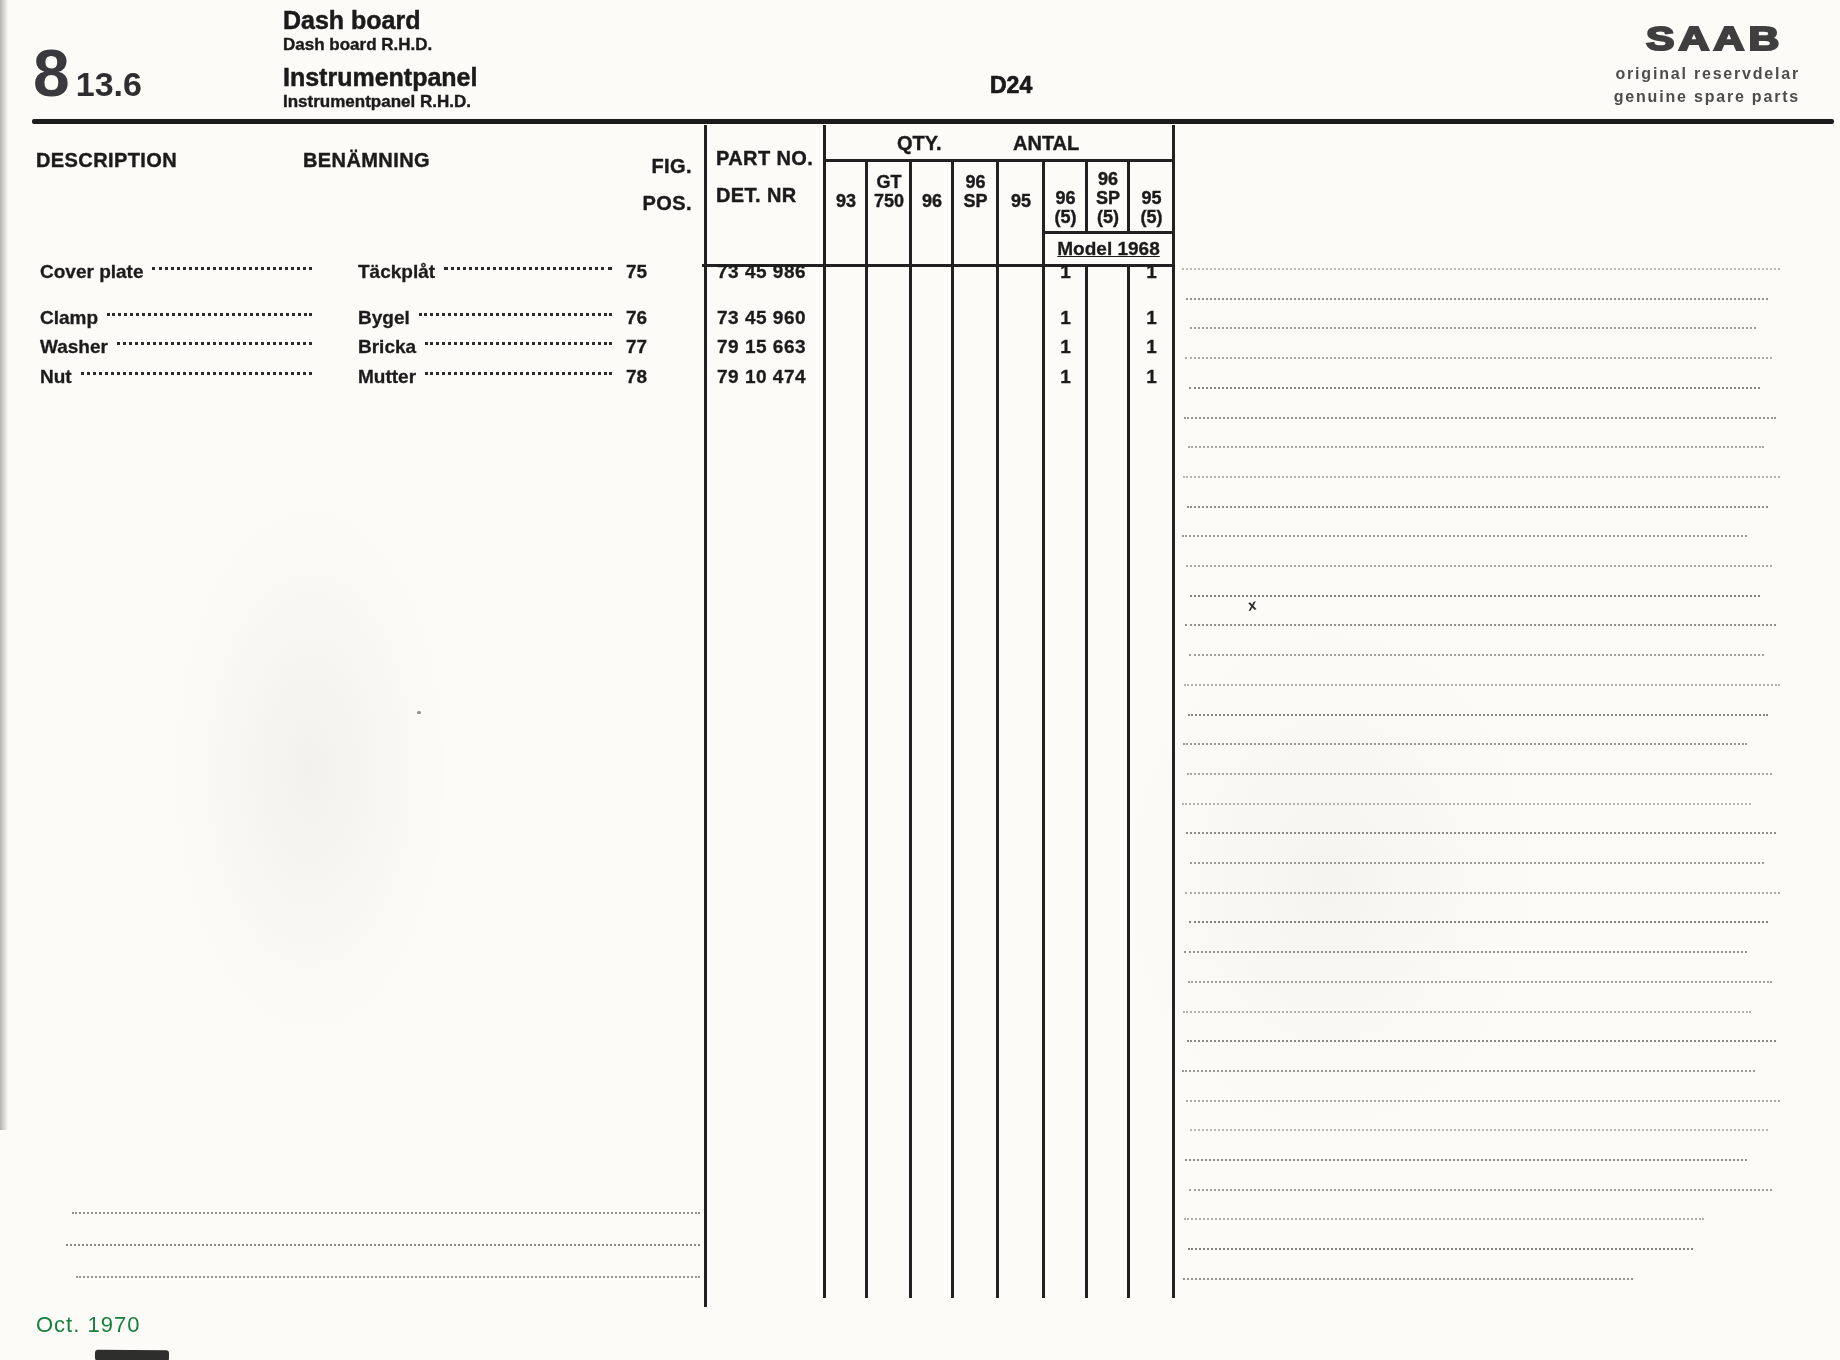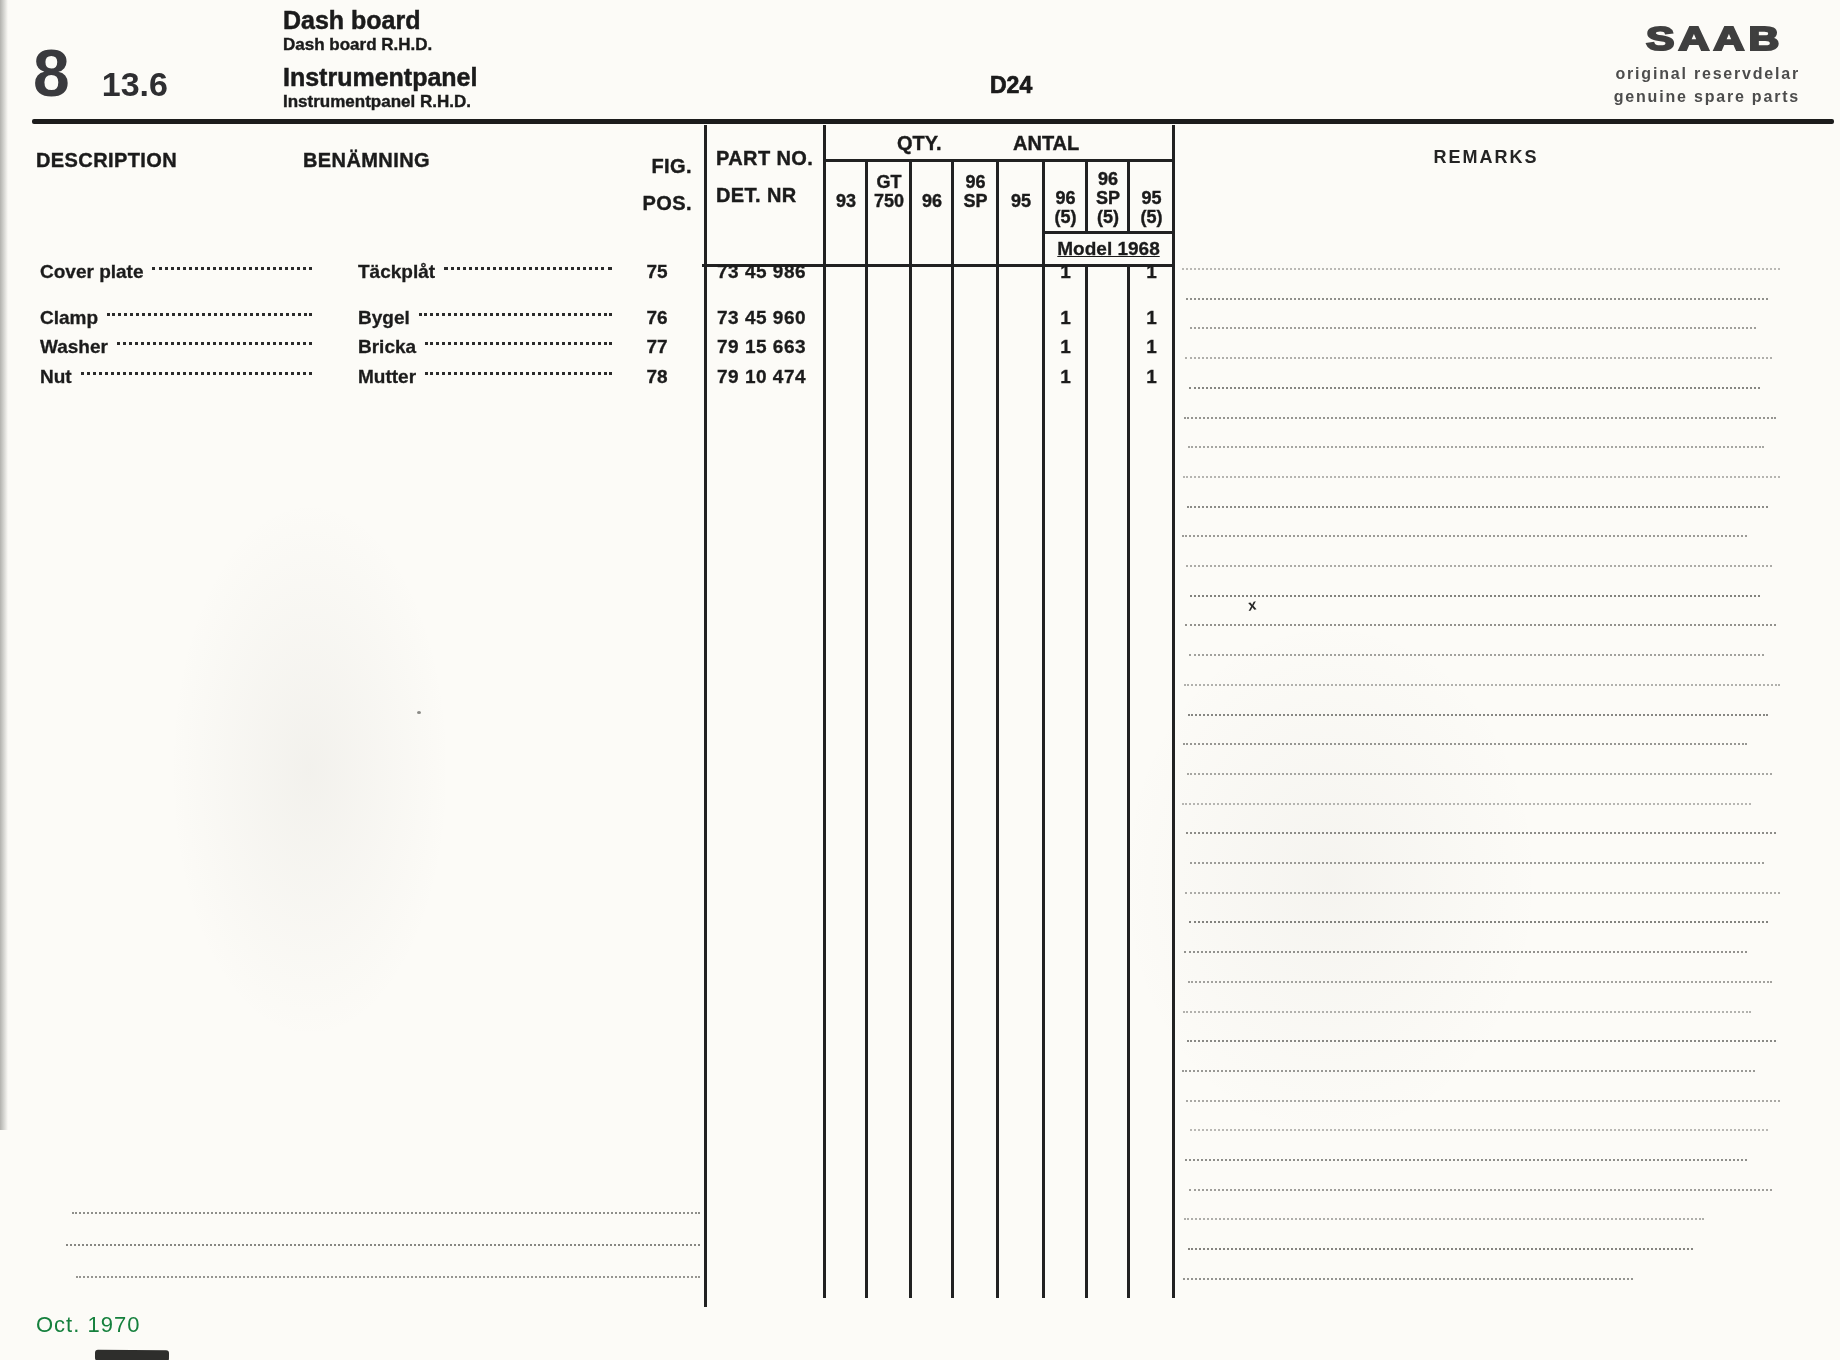--- a/index.html
+++ b/index.html
@@ -15,21 +15,21 @@
   .blob.b2{left:1120px;top:620px;width:420px;height:520px;
     background:radial-gradient(closest-side,rgba(118,112,100,.05),rgba(118,112,100,0));}
   .smudge{position:absolute;left:95px;top:1350px;width:74px;height:11px;background:#2e2e2c;
     border-radius:3px;transform:rotate(.6deg);}
   .speck{position:absolute;left:417px;top:711px;width:4px;height:3px;background:#8a8a86;border-radius:50%;}
   .stray-mark{position:absolute;left:1248px;top:596px;font-size:15px;font-weight:700;
     transform:rotate(-12deg) skewX(-8deg);color:#262626;}
   
   .section{position:absolute;left:33px;top:40px;display:flex;align-items:baseline;color:#3a3a3e;}
   .section .num{font-size:66px;font-weight:700;line-height:1;letter-spacing:0;}
-  .section .code{font-size:34px;font-weight:700;margin-left:32px;color:#2e2e31;text-align:right;}
+  .section .code{font-size:34px;font-weight:700;margin-left:6px;color:#2e2e31;text-align:right;}
   .titles{position:absolute;left:283px;top:6px;}
   .titles .t1{font-size:25px;font-weight:700;line-height:28px;-webkit-text-stroke:.5px #1b1b1b;}
   .titles .t2{font-size:17px;font-weight:700;line-height:21px;-webkit-text-stroke:.4px #1b1b1b;}
   .titles .gap{height:8px;}
   .plate-code{position:absolute;left:990px;top:72px;font-size:23px;font-weight:700;
     -webkit-text-stroke:.7px #171717;}
   .brand{position:absolute;left:1575px;top:22px;width:225px;text-align:right;}
   .saab-logo{font-size:41px;font-weight:700;color:#3f3f3f;-webkit-text-stroke:2.6px #3f3f3f;
     letter-spacing:4px;transform:scaleY(.82) scaleX(1.04);transform-origin:right top;
     padding-right:16px;line-height:40px;}
@@ -53,21 +53,21 @@
   .qty-col.tall{padding-bottom:2px;}
   .qty-col.short{padding-bottom:18px;}
   .model-note{position:absolute;left:1042px;top:238px;width:133px;text-align:center;
     font-size:19px;font-weight:700;text-decoration:underline;-webkit-text-stroke:.3px #1b1b1b;}
   
   .prow{position:absolute;left:0;height:30px;width:1840px;}
   .cell{position:absolute;top:0;height:30px;display:flex;align-items:center;
     font-size:19px;font-weight:700;-webkit-text-stroke:.3px #202020;}
   .cell.c-desc{left:40px;width:280px;}
   .cell.c-ben{left:358px;width:262px;}
-  .cell.c-fig{left:626px;width:62px;justify-content:center;}
+  .cell.c-fig{left:626px;width:62px;justify-content:flex-start;}
   .cell.c-part{left:717px;width:100px;letter-spacing:.5px;}
   .cell.c-qty{justify-content:center;}
   .leader{flex:1;border-bottom:3px dotted #2b2b2b;margin:0 8px 7px 9px;min-width:20px;}
   
   .dotline{position:absolute;height:0;border-top:2px dotted #6b6b67;}
   
   .footer-date{position:absolute;left:36px;top:1312px;font-size:22px;letter-spacing:1px;
     color:#15803d;font-weight:400;}
 </style>
 </head>
@@ -106,21 +106,20 @@
   <div class="colhead head-ben">BENÄMNING</div>
   <div class="colhead head-figpos">
     <div>FIG.</div>
     <div>POS.</div>
   </div>
   <div class="colhead head-part">
     <div>PART NO.</div>
     <div>DET. NR</div>
   </div>
   <div class="head-remarks">
-    <div class="r1">REMARKS</div>
   </div>
 
   <div class="qty-word" style="left:897px;">QTY.</div>
   <div class="qty-word" style="left:1013px;">ANTAL</div>
 
   <div class="qty-subhead" id="qty-subhead">
       <div class="qty-col short" style="width: 42px;">
         <span>93</span>
       </div>
       <div class="qty-col short" style="width: 44px;">

